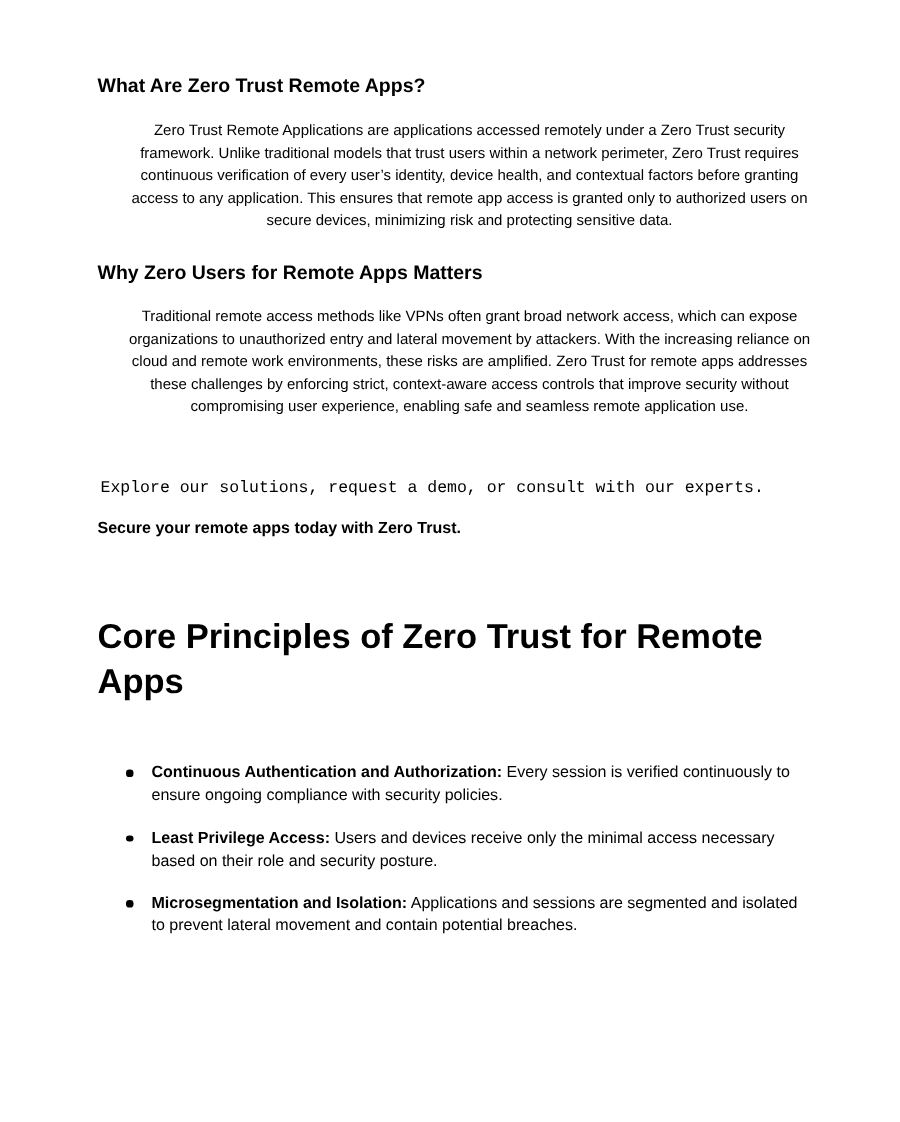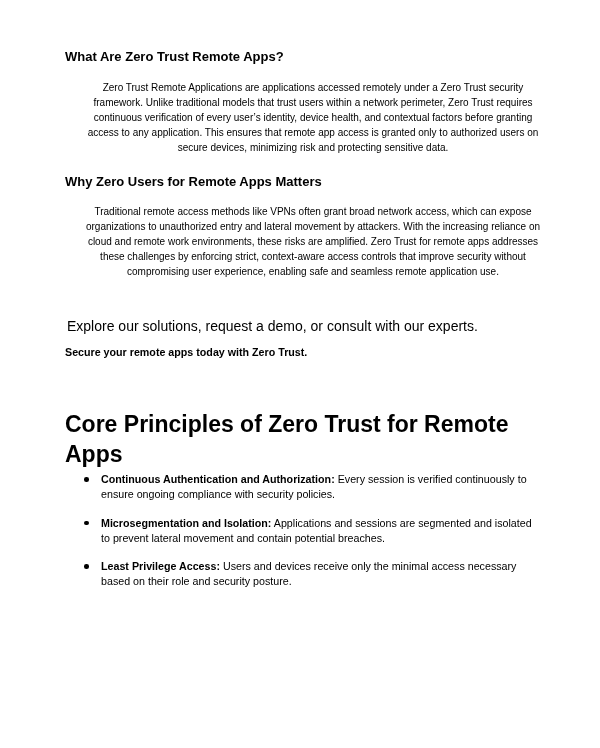--- a/index.html
+++ b/index.html
@@ -45,37 +45,38 @@
     margin: 0;
     font-size: 10.7px;
     font-weight: bold;
     line-height: 15px;
     white-space: nowrap;
   }
   .cta-text {
     position: absolute;
     left: 2px;
     margin: 0;
-    font-size: 14px;
+    font-size: 11px;
     line-height: 15px;
     white-space: nowrap;
+    font-family: Liberation Mono, monospace;
   }
   h1.big-heading {
     position: absolute;
     left: 0;
     margin: 0;
     width: 470px;
     font-size: 23px;
     font-weight: bold;
     line-height: 30px;
   }
   ul.principles {
     position: absolute;
     left: 0;
-    top: 472px;
+    top: 508px;
     margin: 0;
     padding: 0;
     list-style: none;
     width: 470px;
   }
   ul.principles li {
     position: relative;
     padding-left: 36px;
     font-size: 10.7px;
     line-height: 15px;
@@ -111,21 +112,21 @@
 
   <h1 class="big-heading" style="top:409px;">Core Principles of Zero Trust for Remote Apps</h1>
 
   <ul class="principles">
     <li>
       <span class="bullet"></span>
       <span class="term">Continuous Authentication and Authorization:</span><span> Every session is verified continuously to ensure ongoing compliance with security policies.</span>
     </li>
     <li>
       <span class="bullet"></span>
-      <span class="term">Microsegmentation and Isolation:</span><span> Applications and sessions are segmented and isolated to prevent lateral movement and contain potential breaches.</span>
+      <span class="term">Least Privilege Access:</span><span> Users and devices receive only the minimal access necessary based on their role and security posture.</span>
     </li>
     <li>
       <span class="bullet"></span>
-      <span class="term">Least Privilege Access:</span><span> Users and devices receive only the minimal access necessary based on their role and security posture.</span>
+      <span class="term">Microsegmentation and Isolation:</span><span> Applications and sessions are segmented and isolated to prevent lateral movement and contain potential breaches.</span>
     </li>
   </ul>
 
 </div>
 
 </body></html>

